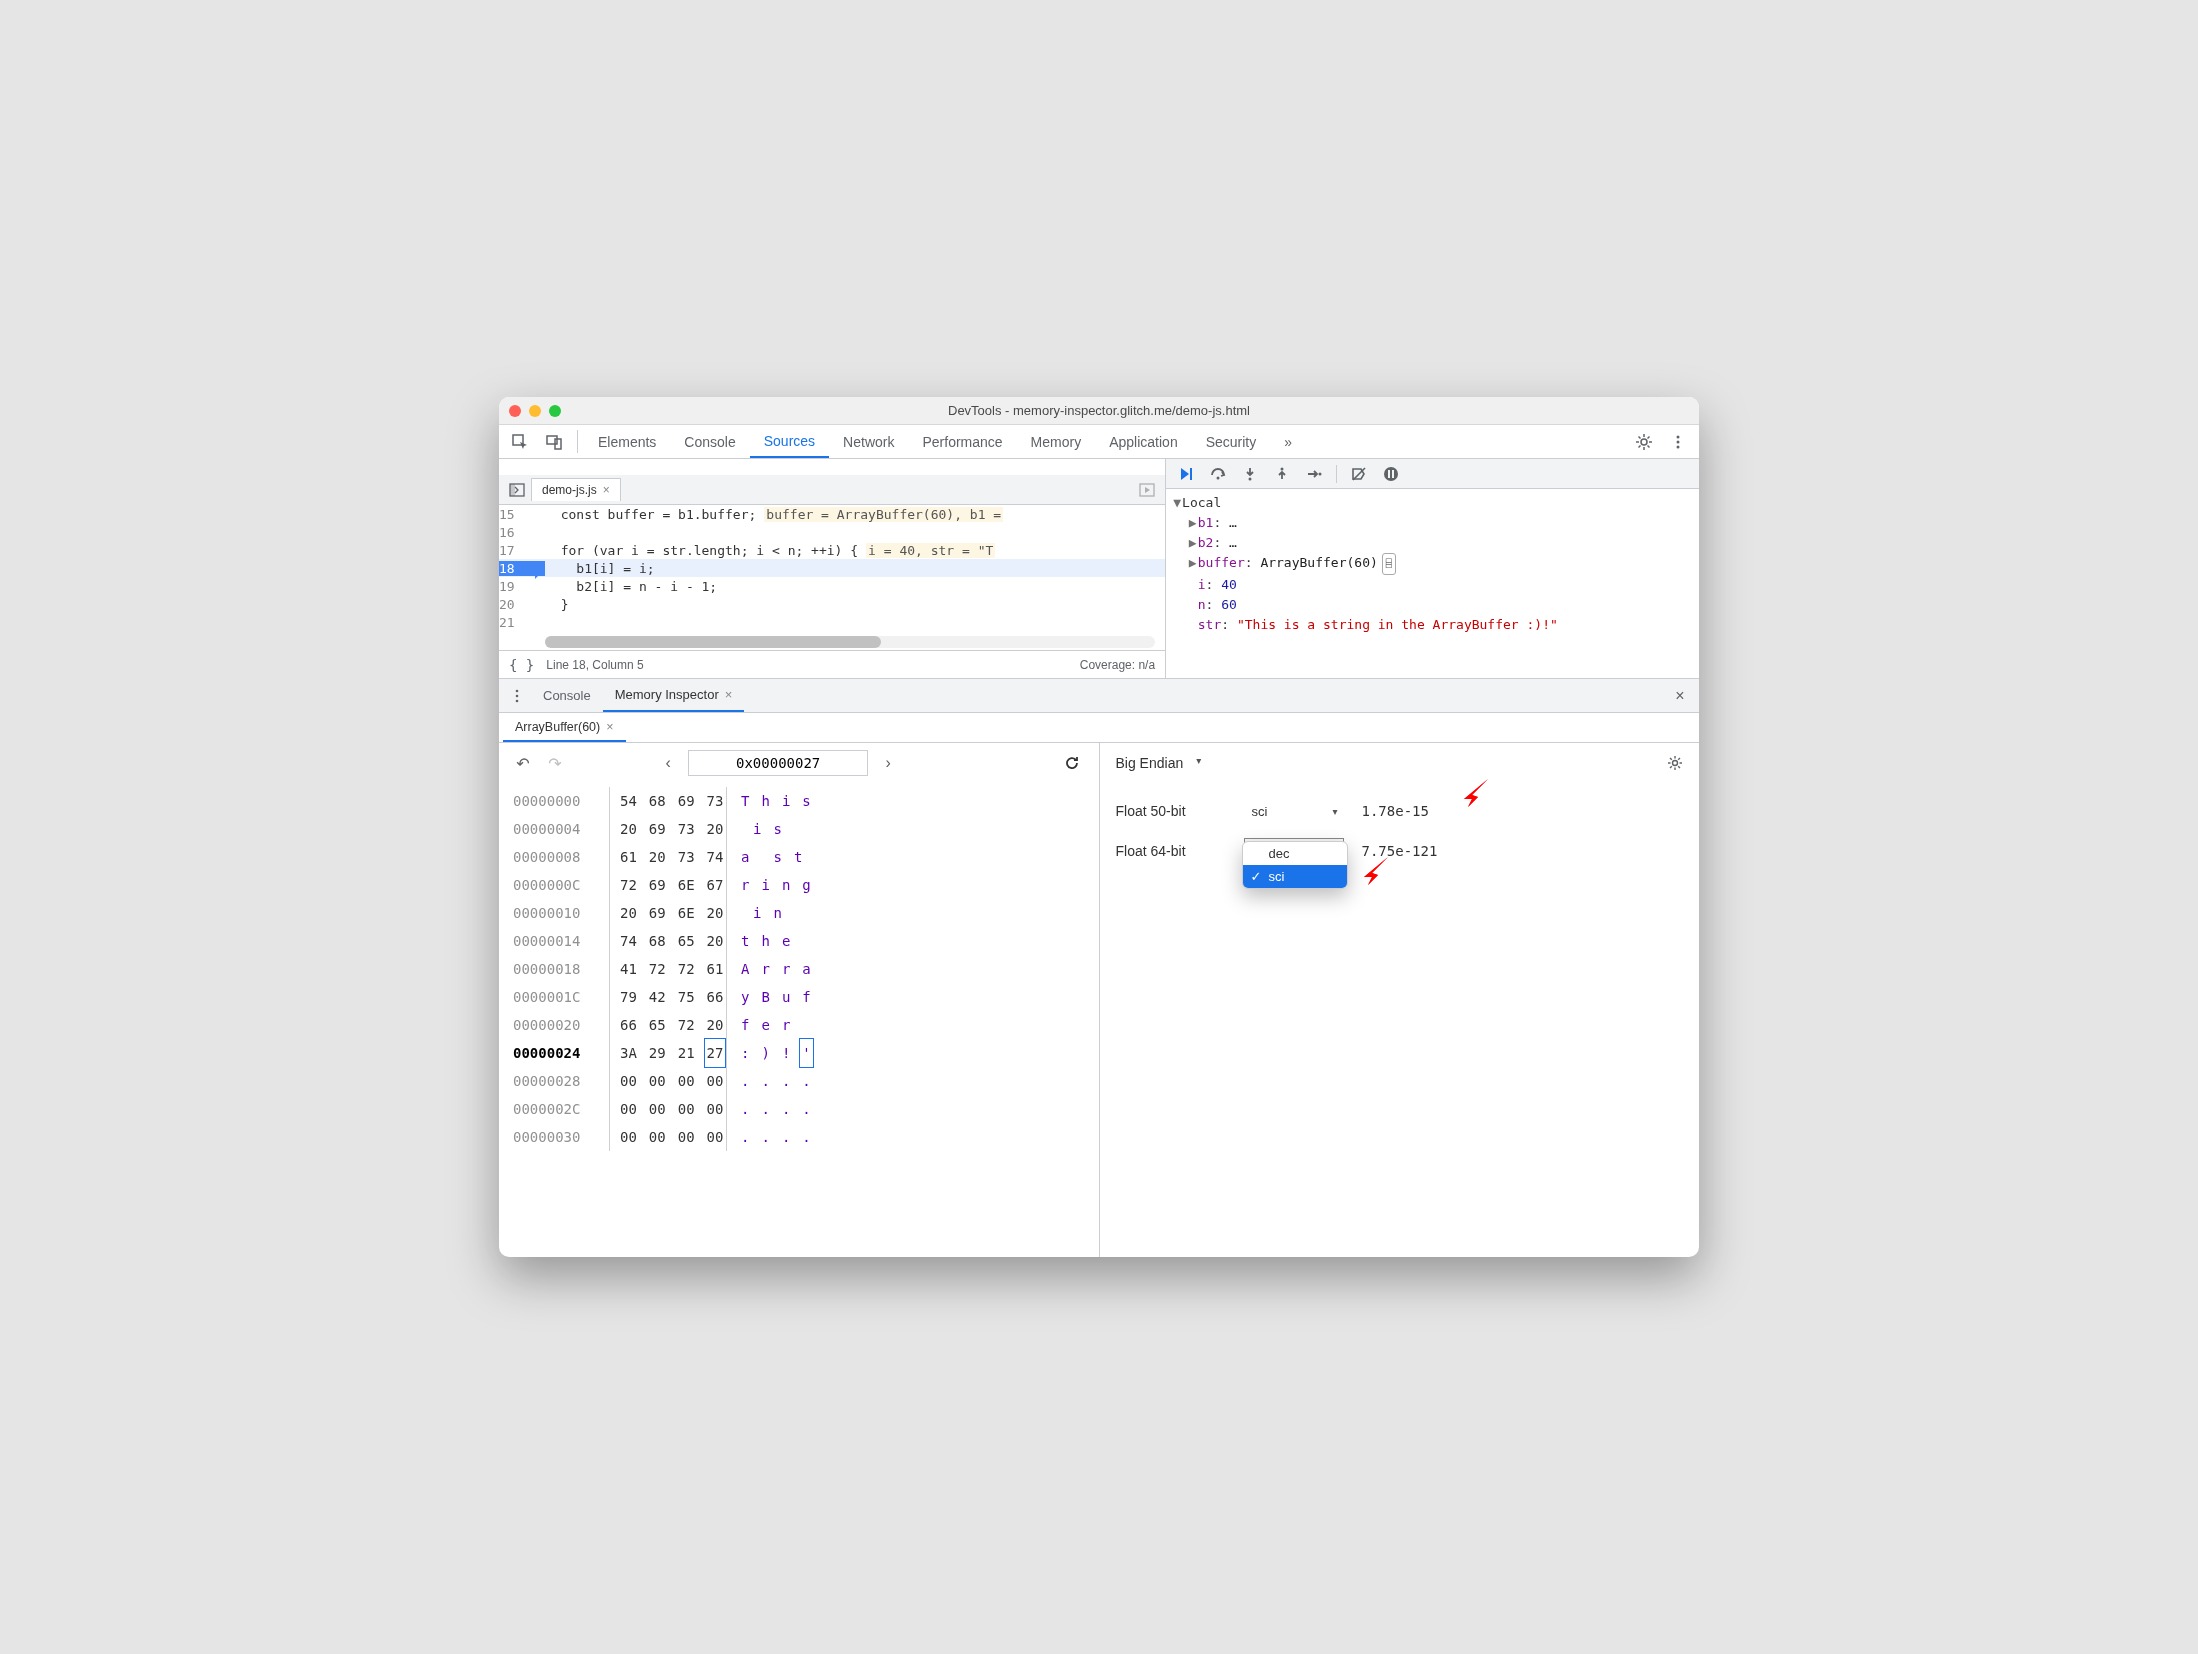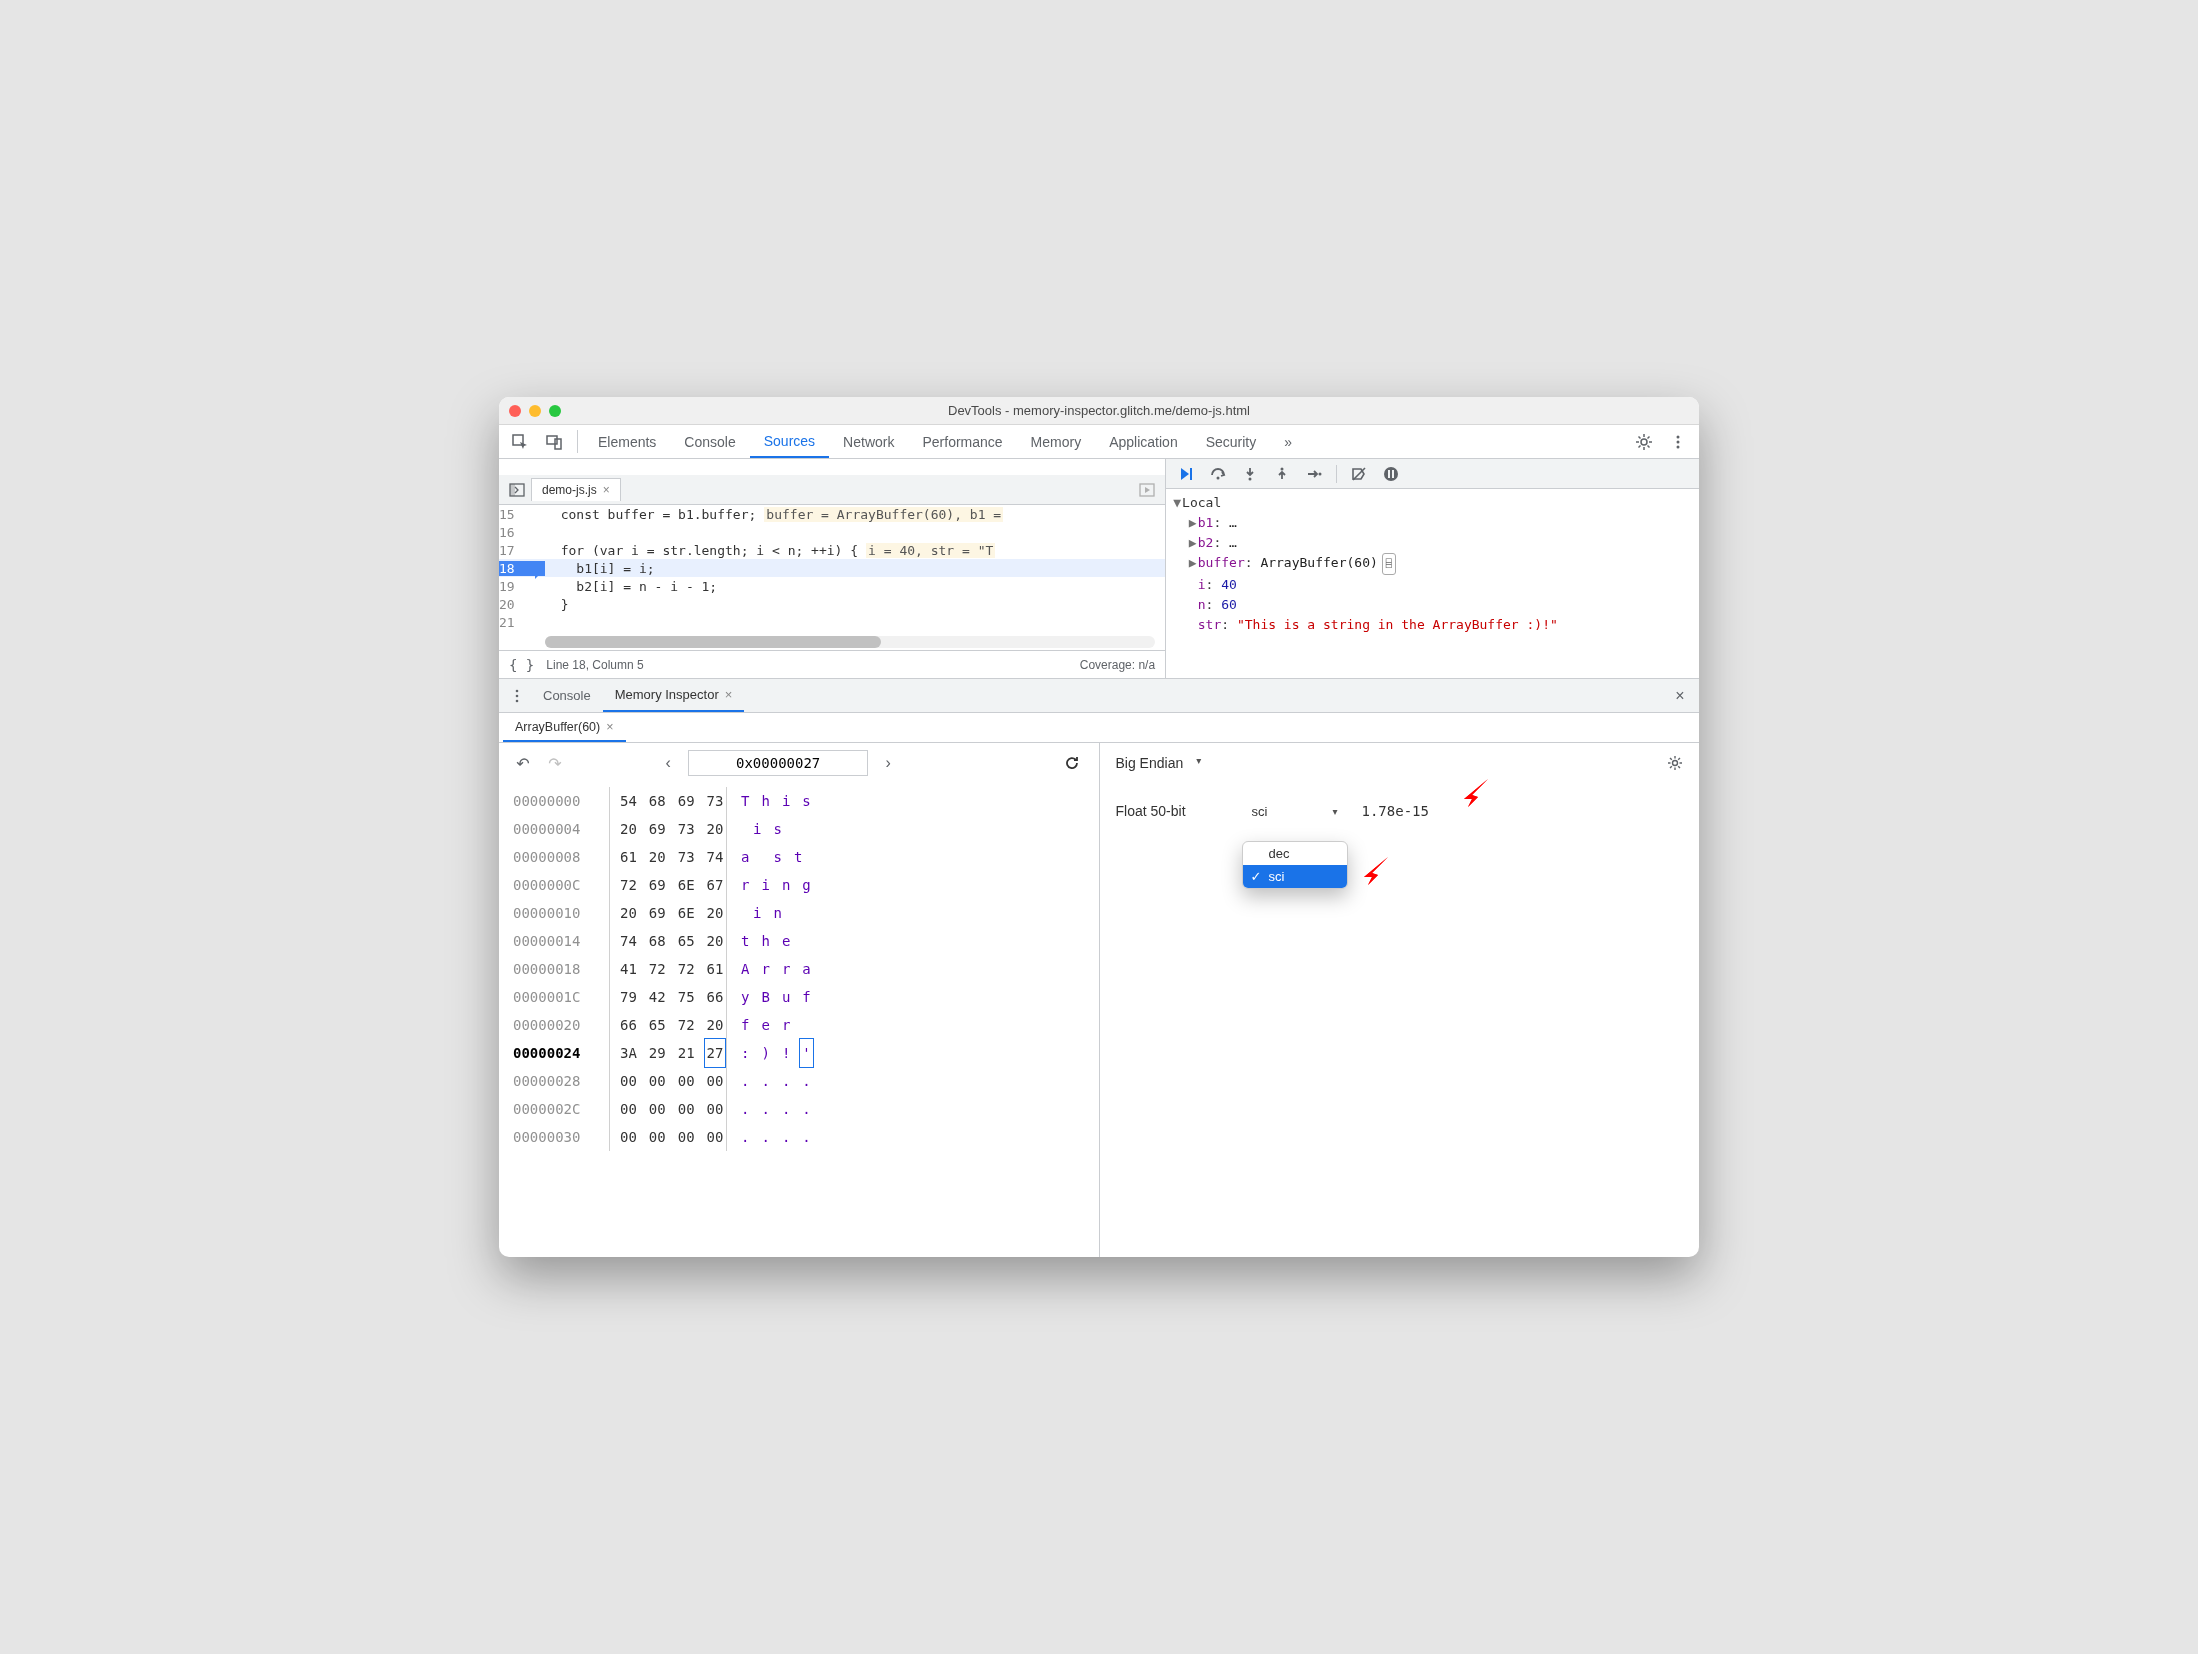--- a/index.html
+++ b/index.html
@@ -590,20 +590,25 @@
               <path d="M8 1v2.5M8 12.5V15M1 8h2.5M12.5 8H15M3 3l1.8 1.8M11.2 11.2L13 13M13 3l-1.8 1.8M4.8 11.2L3 13" stroke="#5f6368" stroke-width="1.4"></path>
             </svg>
         </div>
       </div>
       <div class="val-rows">
         <div class="val-row">
           <div class="val-label">Float 50-bit</div>
           <div class="val-sel plain">sci</div>
           <div class="val-num">1.78e-15</div>
         </div>
+        <div class="val-row">
+          <div class="val-label">Float 64-bit</div>
+          <div class="val-sel open">sci</div>
+          <div class="val-num">7.75e-121</div>
+        </div>
       </div>
 
       <div class="dropdown" style="left:142px; top:98px;">
         <div class="opt">dec</div>
         <div class="opt sel">sci</div>
       </div>
 
       <div class="arrow" style="left:358px; top:32px;">
         <svg width="34" height="34" viewBox="0 0 34 34">
             <path d="M30 4 L6 24 L14 24 L10 32 L20 22 L14 20 Z" fill="#ff0000"></path>

